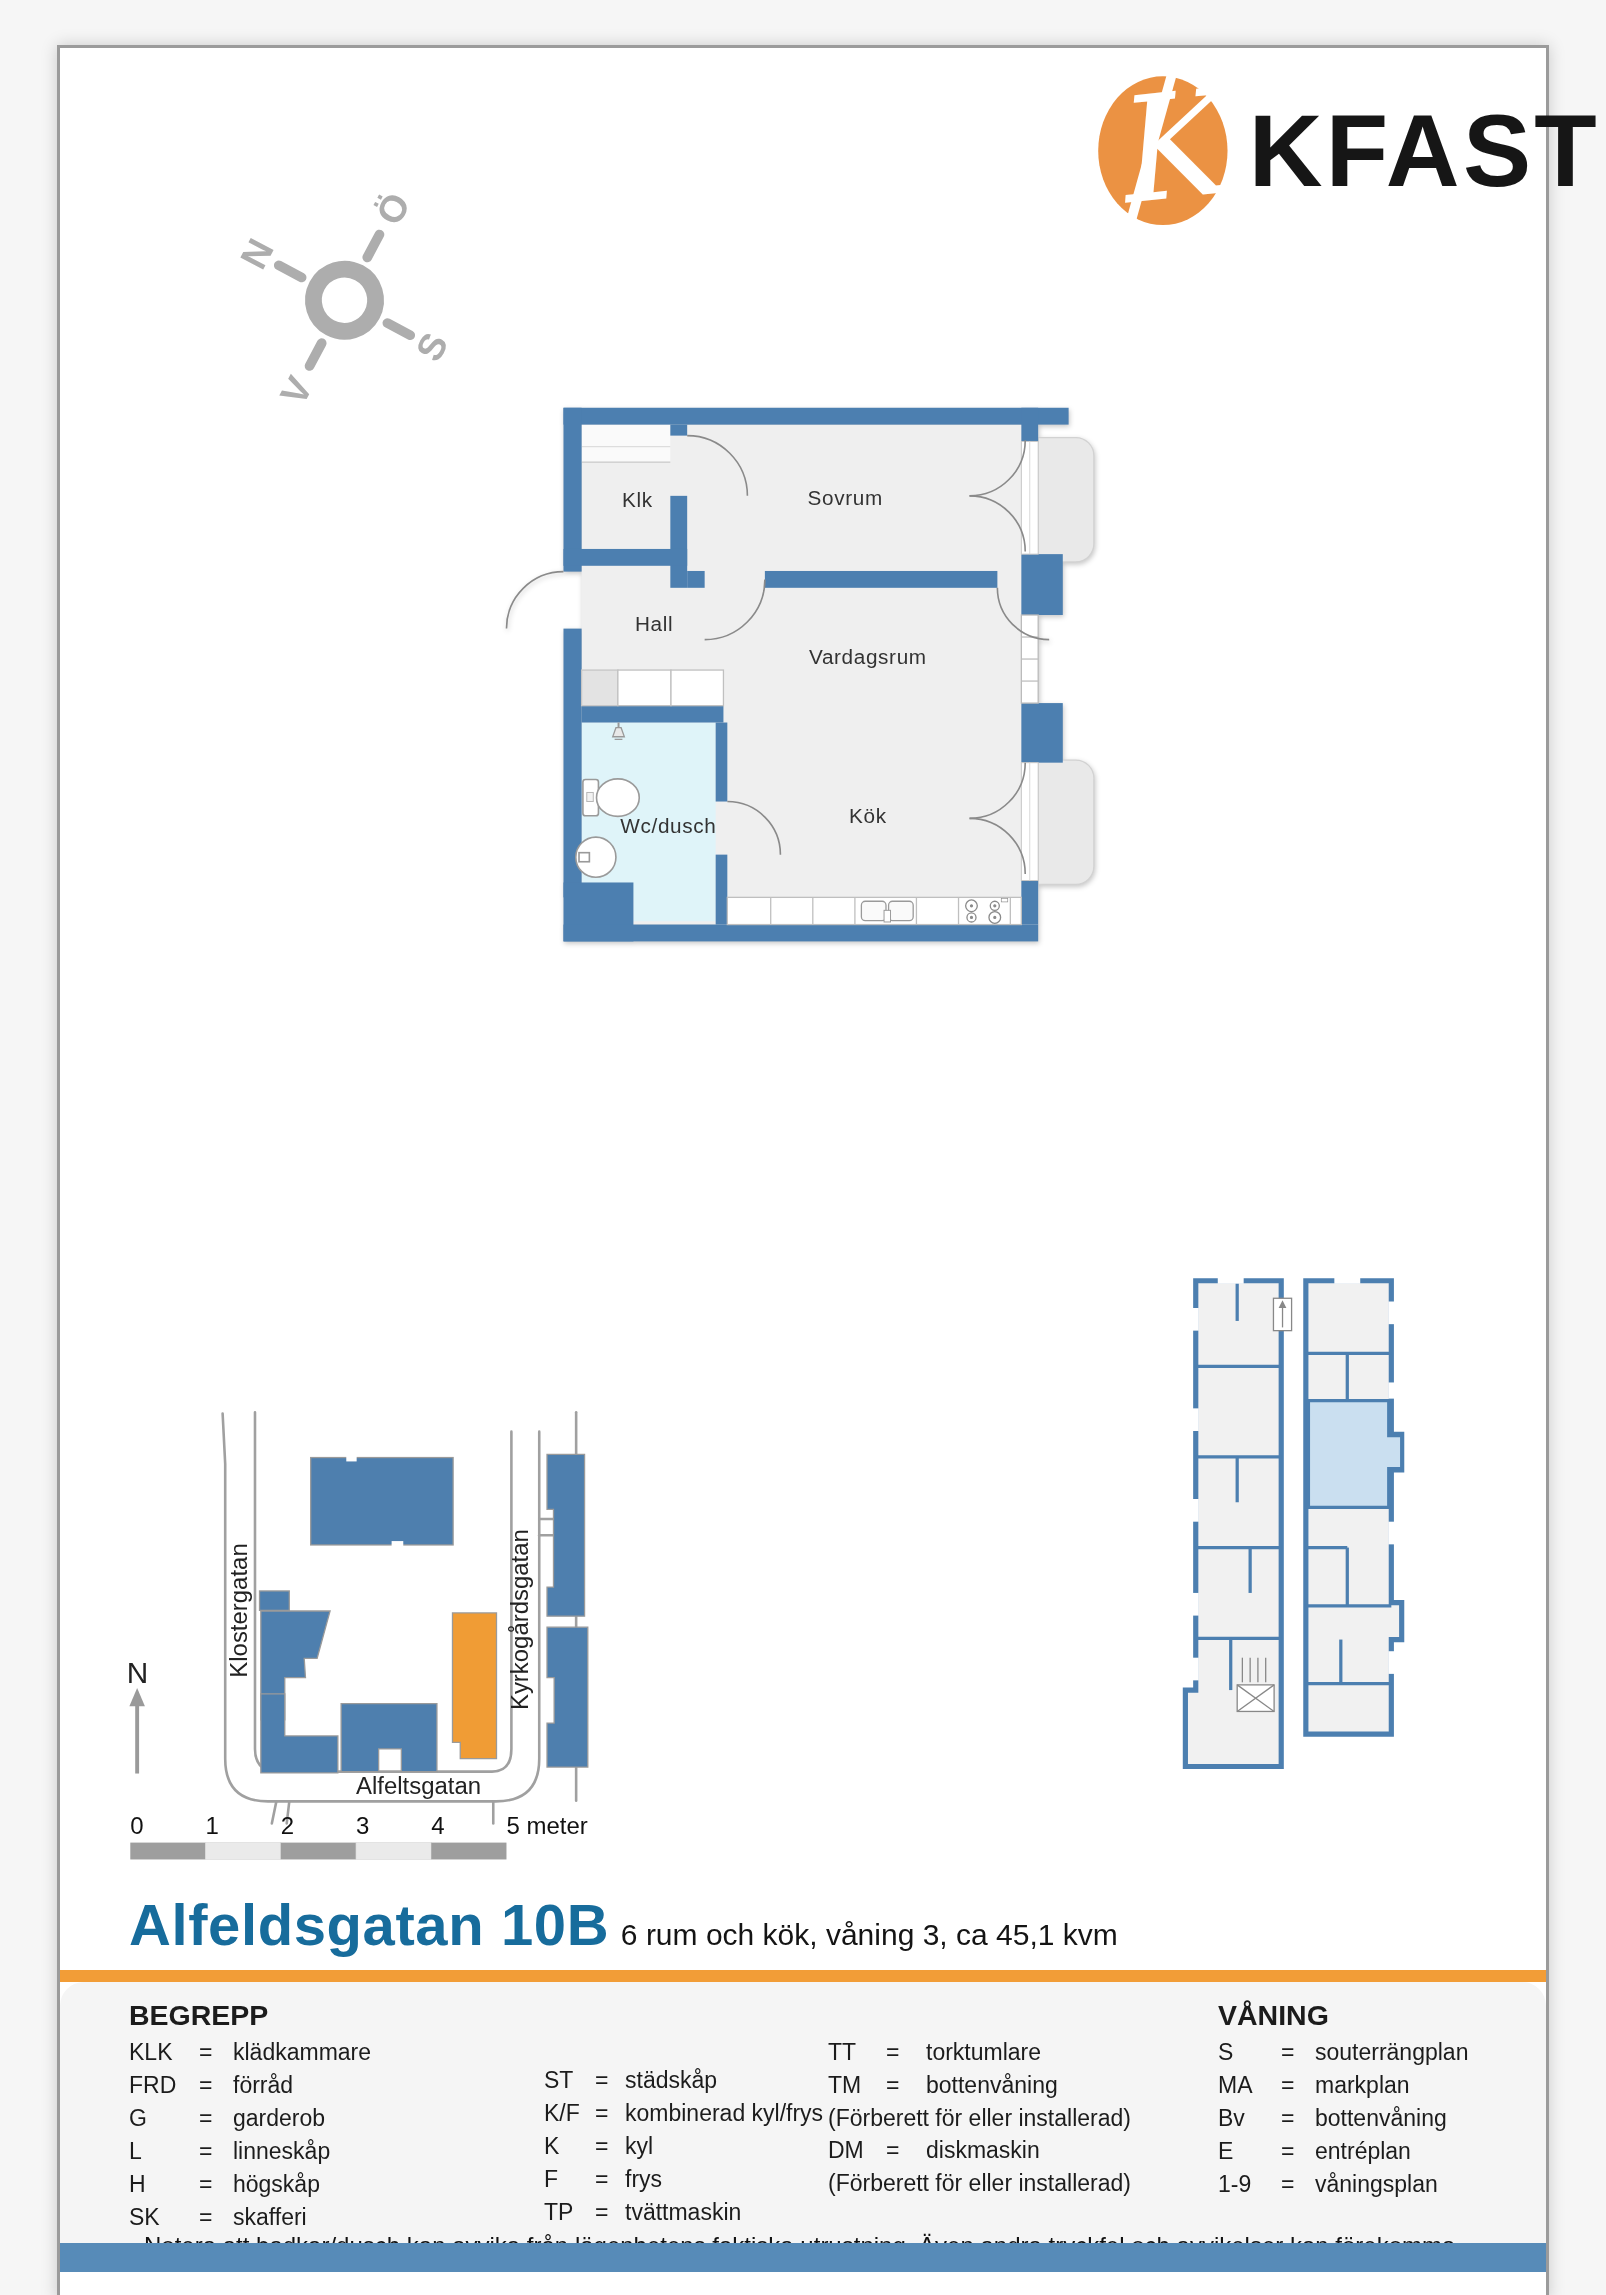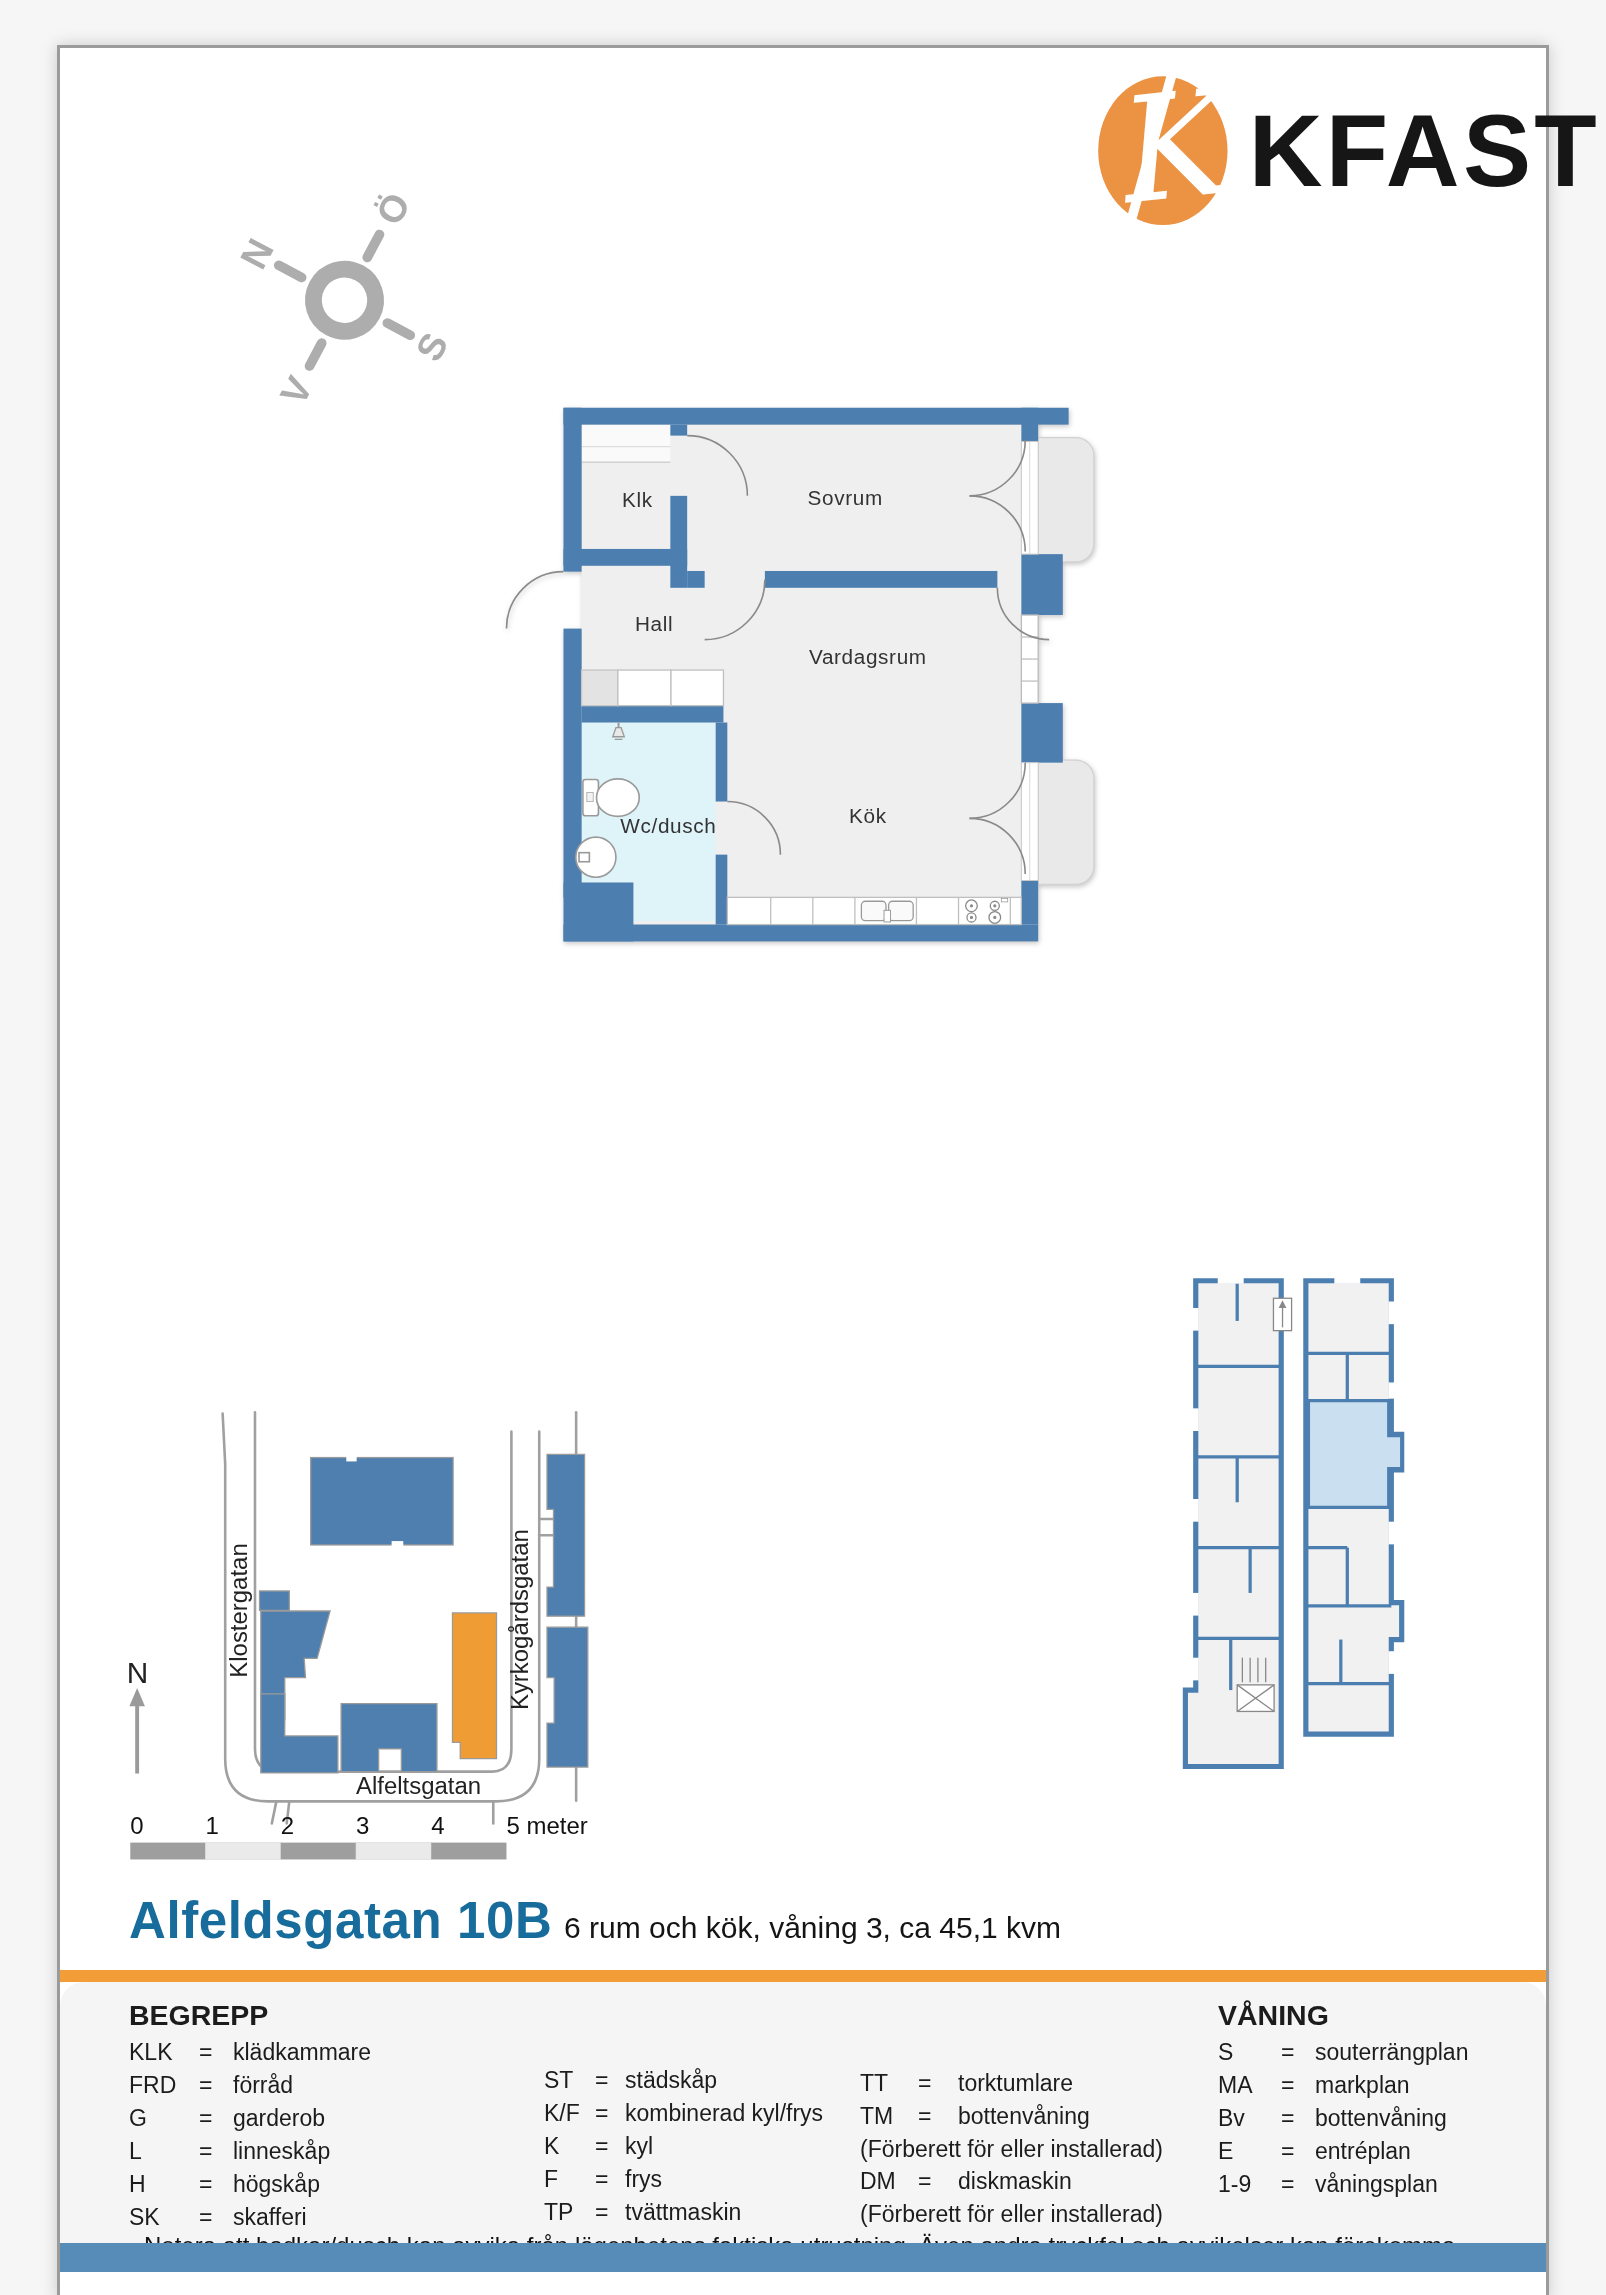--- a/index.html
+++ b/index.html
@@ -36,21 +36,21 @@
   .sbTxt{font-size:37px;fill:#111;}
   
   .ovFloor{fill:#F1F1F1;stroke:#4C7FB0;stroke-width:8;}
   .ovWall{stroke:#4C7FB0;stroke-width:5;fill:none;}
   .ovWin{stroke:#ffffff;stroke-width:9;fill:none;}
   .ovHl{fill:#CADFF0;stroke:#4C7FB0;stroke-width:5;}
   .ovFix{fill:#fff;stroke:#888;stroke-width:2;}
   .ovLine{stroke:#888;stroke-width:2;fill:none;}
   
   #title-row{left:69px;top:1843px;display:flex;align-items:baseline;white-space:nowrap;}
-  #title-row h1{margin:0;font-size:51px;font-weight:bold;color:#176C9C;letter-spacing:0.6px;}
+  #title-row h1{margin:0;font-size:58px;font-weight:bold;color:#176C9C;letter-spacing:0.6px;}
   #title-row .sub{font-size:30px;color:#141414;margin-left:11.7px;}
   #obj-block{left:1143px;top:1805px;width:272px;text-align:center;font-size:30px;color:#111;line-height:1.45;}
   #orange-bar{left:0;top:1922px;width:100%;height:11.7px;background:#F29D37;}
   #footer{left:0;top:1934px;width:100%;height:290px;background:#F5F5F5;border-radius:24px;}
   #footer > *{position:absolute;}
   .leg-head{font-size:28.5px;font-weight:bold;color:#1c1c1c;}
   .leg{font-size:23px;color:#1c1c1c;line-height:33px;white-space:nowrap;}
   .leg .row{display:grid;}
   .c1 .row{grid-template-columns:70px 34px auto;}
   .c2 .row{grid-template-columns:51px 30px auto;}
@@ -360,21 +360,21 @@
           <span>=</span>
           <span>frys</span>
         </div>
       <div class="row">
           <span>TP</span>
           <span>=</span>
           <span>tvättmaskin</span>
         </div>
     </div>
 
-    <div class="leg c3" style="left:800px;top:54px;margin-top:31px;">
+    <div class="leg c3" style="left:768px;top:54px;">
       <div class="row">
           <span>TT</span>
           <span>=</span>
           <span>torktumlare</span>
         </div>
       <div class="row">
           <span>TM</span>
           <span>=</span>
           <span>bottenvåning</span>
         </div>

